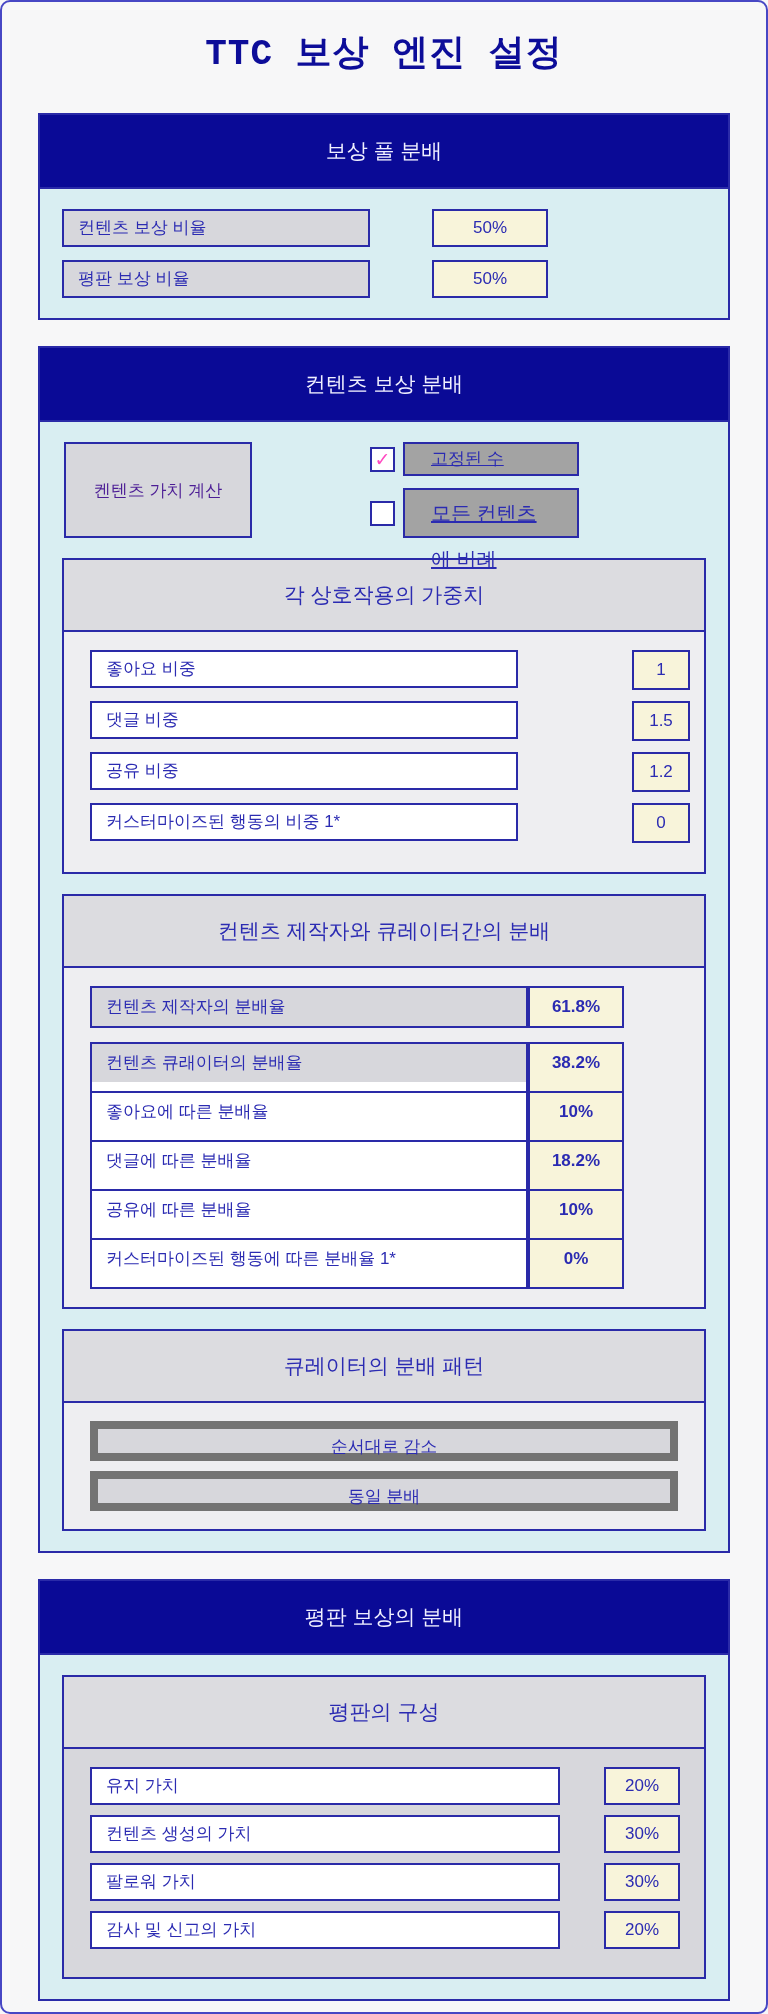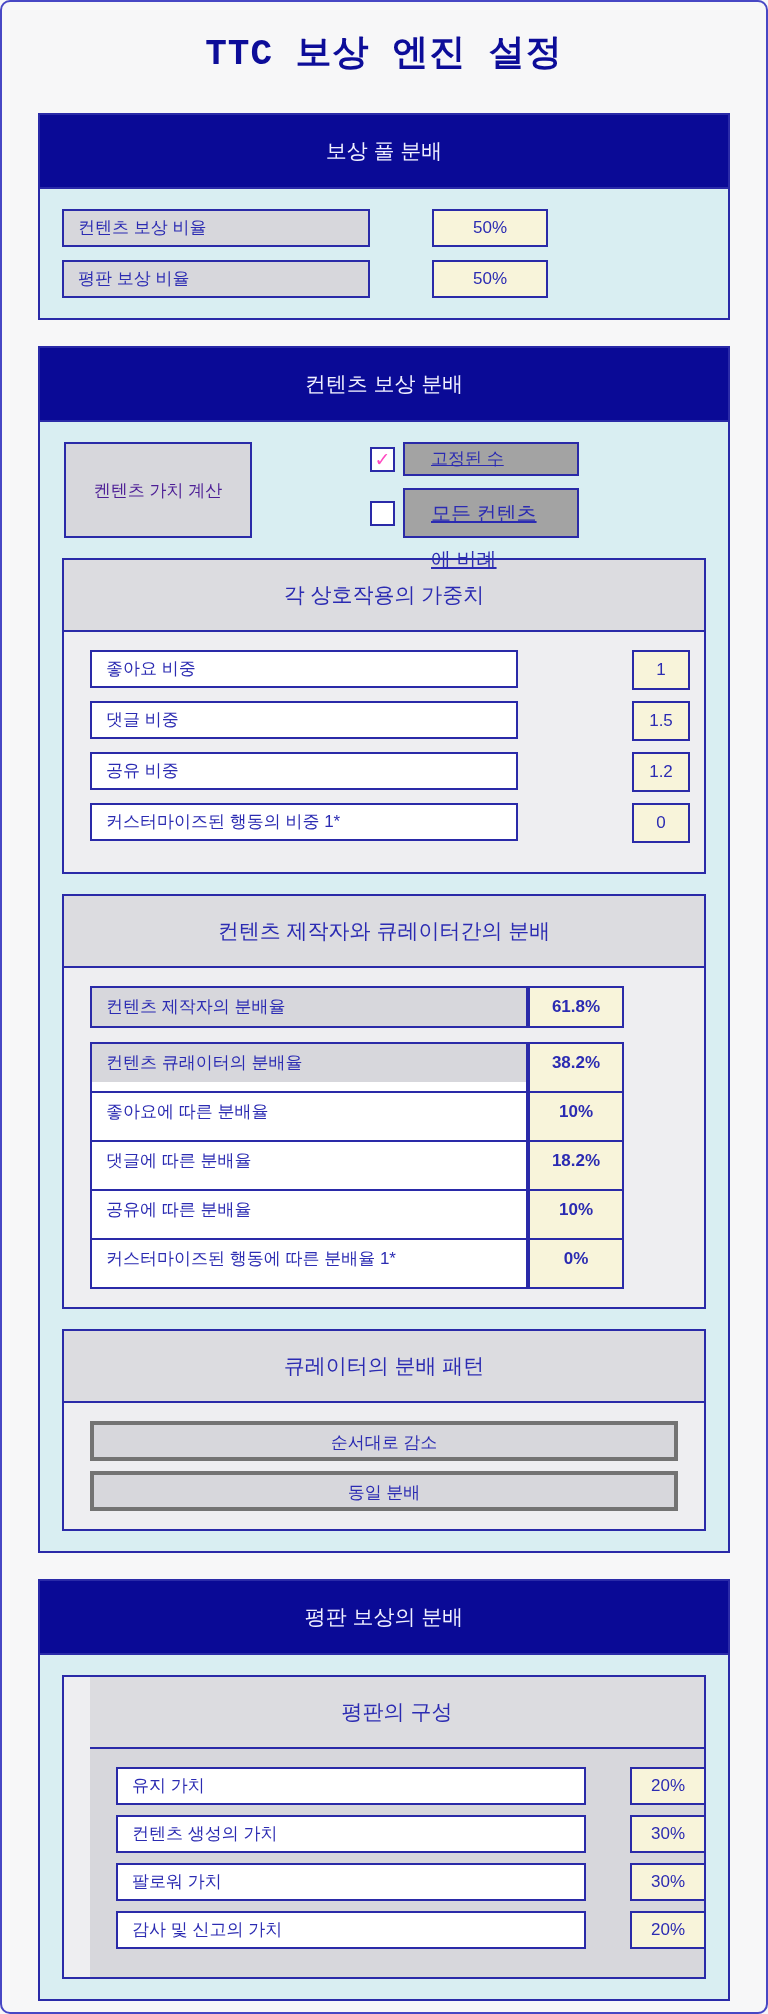--- a/index.html
+++ b/index.html
@@ -109,21 +109,21 @@
     text-decoration:underline;
   }
   .opt-box.small{width:176px;height:34px;line-height:30px;font-size:17px;}
   .opt-box.big{width:176px;height:50px;line-height:46px;font-size:20px;}
   
   .sub-box{
     border:2px solid #2a2aa8;
     background:#eeeef1;
     margin-top:20px;
   }
-  .sub-box:first-child{margin-top:0;padding-left:26px;}
+  .sub-box:first-child{margin-top:0;}
   .sub-header{
     background:#dcdce0;
     color:#2b2bb2;
     font-size:21px;
     text-align:center;
     height:70px;
     line-height:70px;
     border-bottom:2px solid #2a2aa8;
   }
   .sub-body{padding:18px 26px;}
@@ -149,21 +149,21 @@
     border:2px solid #2a2aa8;
     border-top:none;
     height:11px;
   }
   .strip.white{background:#ffffff;}
   .strip.cream{background:#f8f4da;}
   .attach{margin-top:-2px;}
   
   .pattern-btn{
     box-sizing:border-box;
-    border:4px solid #737373;
+    border:8px solid #737373;
     background:#d7d7dc;
     color:#2b2bb2;
     height:40px;line-height:36px;
     text-align:center;font-size:17px;
     margin-bottom:10px;
   }
   .pattern-btn:last-child{margin-bottom:0;}
   
   .rep-body{background:#d7d7dc;}
   .rep-label{width:470px;}

